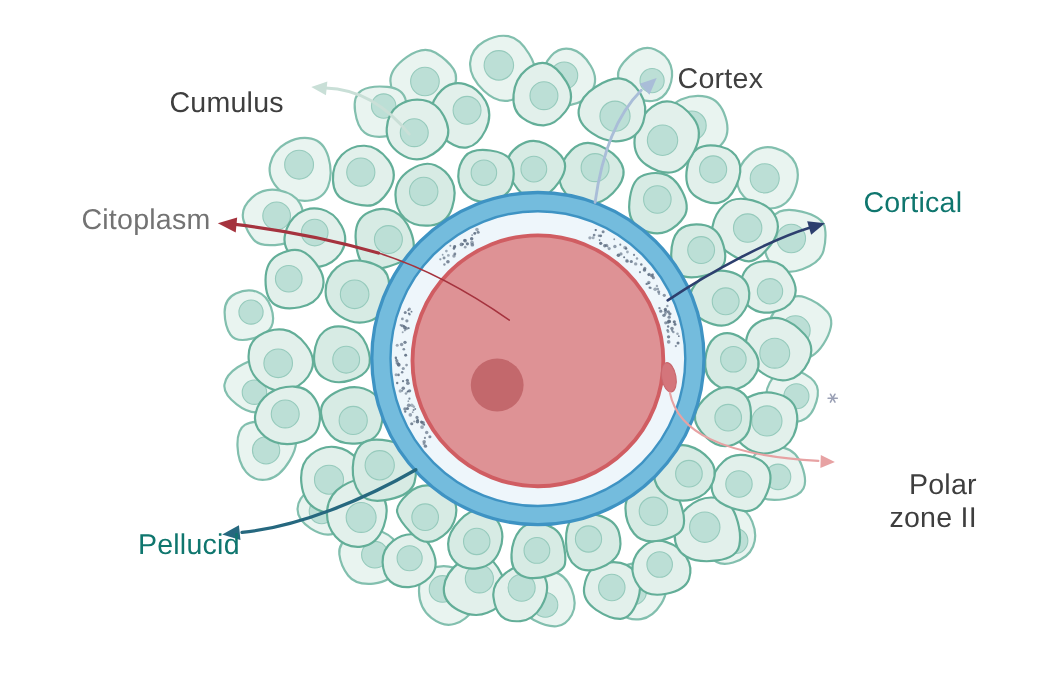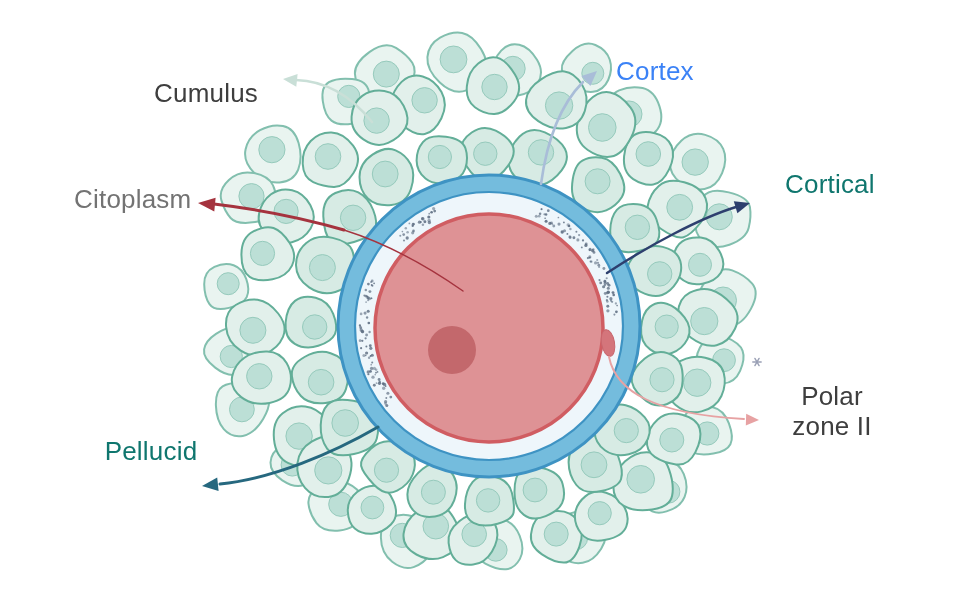--- a/index.html
+++ b/index.html
@@ -5,21 +5,21 @@
   html,body{margin:0;padding:0;background:#ffffff;}
   .stage{
     position:relative;width:966px;height:613px;background:#ffffff;overflow:hidden;
     font-family:Liberation Sans, sans-serif;
   }
   #diagram-svg{position:absolute;left:0;top:0;}
   .label{
     position:absolute;font-size:26px;line-height:30px;color:#3e3e3e;
     white-space:nowrap;letter-spacing:0.2px;
   }
-  .label.center{text-align:center;}
+  .label.center{text-align:right;margin-top:44px;}
   .label div{pointer-events:none;}
 </style>
 </head>
 <body>
 
 <div class="stage">
 
   <svg id="diagram-svg" width="966" height="613" viewBox="0 0 966 613">
       <g>
         <path d="M683.8 474.2 Q688.9 486.5 684.6 496.8 Q680.4 507.2 666.5 511.4 Q652.7 515.6 645.3 505.6 Q638.0 495.7 638.3 484.6 Q638.6 473.5 649.1 468.3 Q659.6 463.2 669.2 462.5 Q678.7 461.9 683.8 474.2 Z" fill="#e9f4f0" stroke="#82bfae" stroke-width="2" stroke-linejoin="round"></path>
@@ -372,21 +372,21 @@
         <line x1="752.8" y1="362" x2="761.2" y2="362"></line>
         <line x1="754.9" y1="358.36269330410533" x2="759.1" y2="365.63730669589467"></line>
         <line x1="759.1" y1="358.36269330410533" x2="754.9" y2="365.63730669589467"></line>
       </g>
     </svg>
 
   <div class="label" style="left: 154px; top: 78px; color: rgb(62, 62, 62);">
     <span>Cumulus</span>
   </div>
 
-  <div class="label" style="left: 616px; top: 56px; color: #3b82f6;">
+  <div class="label" style="left: 616px; top: 56px; color: #404040;">
     <span>Cortex</span>
   </div>
 
   <div class="label" style="left: 74px; top: 184px; color: #737373;">
     <span>Citoplasm</span>
   </div>
 
   <div class="label" style="left: 785px; top: 169px; color: #0f766e;">
     <div>Cortical</div>
   </div>

